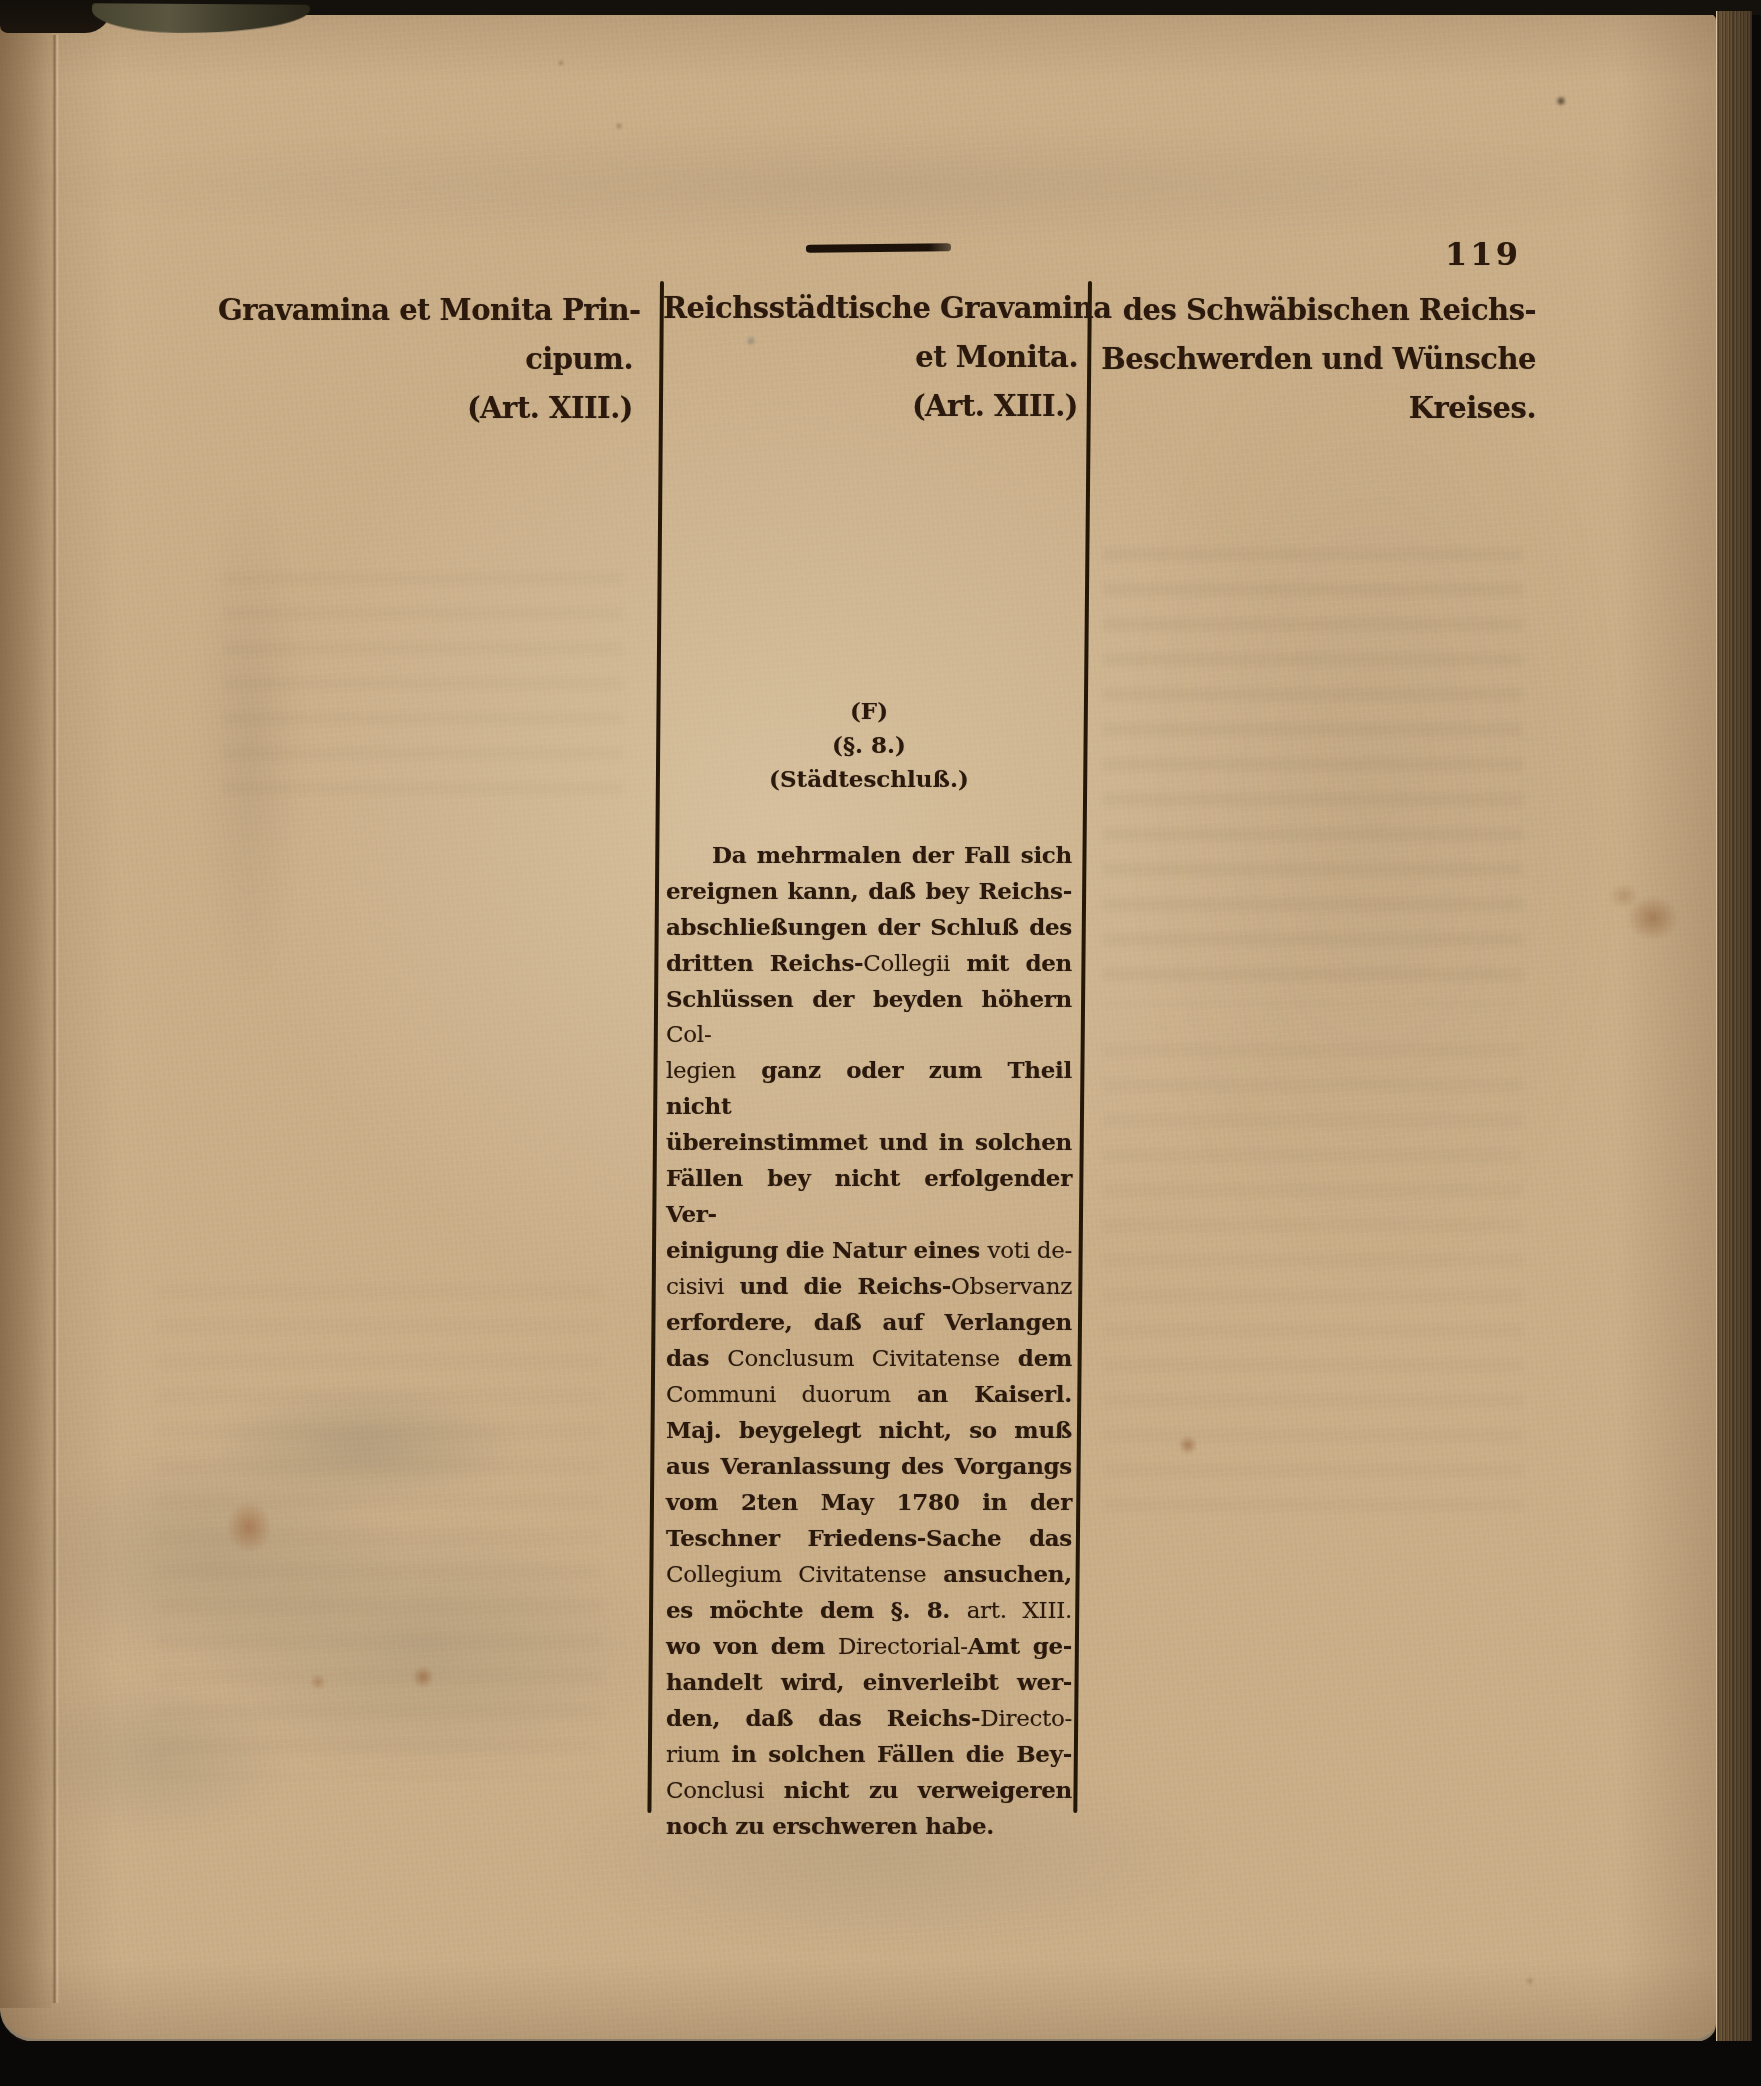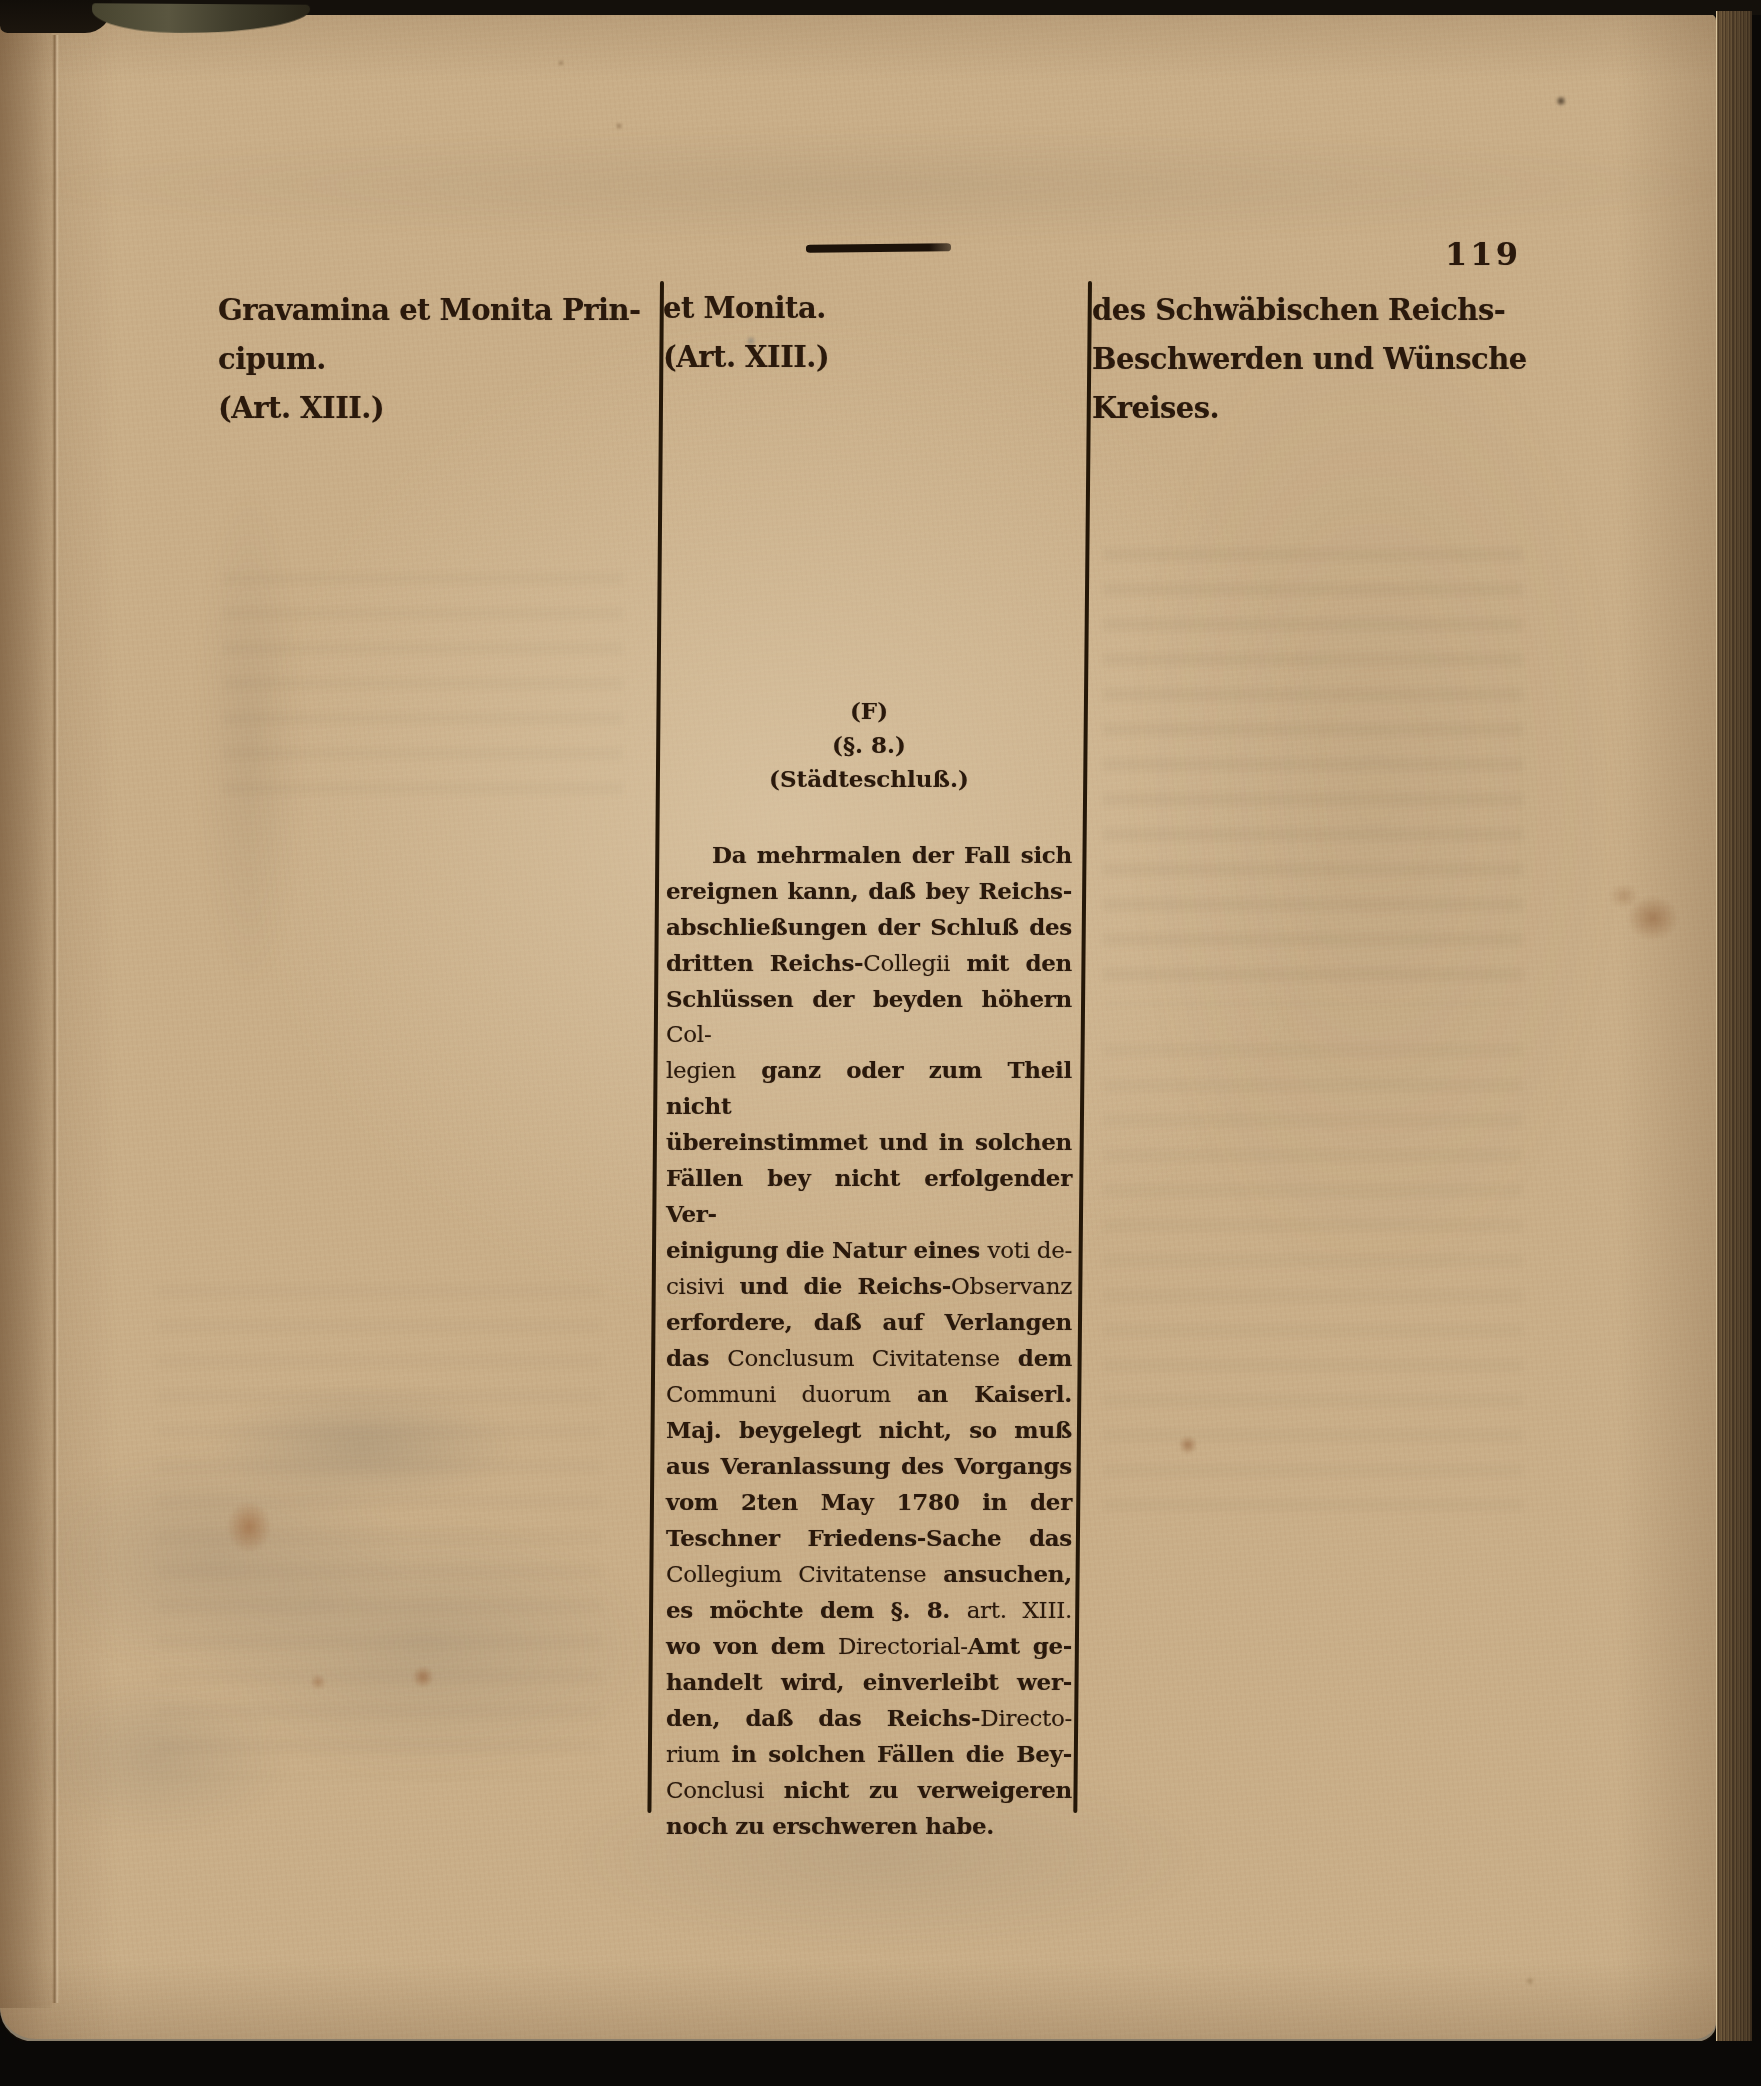--- a/index.html
+++ b/index.html
@@ -67,21 +67,21 @@
   .bottom-strip{position:absolute;left:0;bottom:0;right:0;height:27px;background:#0b0907;}
   
   .ink{color:#2a190c;text-shadow:0 0 1px rgba(42,25,12,0.35);}
   .hrule{position:absolute;left:806px;top:244px;width:145px;height:7.8px;
     background:linear-gradient(90deg,#1c1209 0 85%, rgba(28,18,9,0.6));border-radius:4.2px/3.1px;transform:rotate(-0.6deg);}
   .vrule{position:absolute;top:281px;height:1532px;background:#241708;border-radius:2.1px;transform-origin:top center;}
   .vrule.v1{left:660px;width:3.6px;transform:rotate(0.47deg);}
   .vrule.v2{left:1088px;width:4.2px;transform:rotate(0.55deg);}
   .page-number{position:absolute;left:1444px;top:235px;width:78px;text-align:center;
     font-size:32px;font-weight:700;letter-spacing:3.1px;}
-  .col-header{position:absolute;text-align:left;font-size:29px;line-height:49px;font-weight:700;letter-spacing:-0.5px;}
+  .col-header{position:absolute;text-align:right;font-size:29px;line-height:49px;font-weight:700;letter-spacing:-0.5px;}
   .col-header .hline{white-space:nowrap;}
   .col-header.c1{left:218px;top:286px;width:415px;}
   .col-header.c2{left:663px;top:284px;width:415px;}
   .col-header.c3{left:1092px;top:286px;width:444px;}
   .fraktur{font-weight:700;}
   .antiqua{font-weight:400;}
   .col-header .antiqua{font-weight:700;}
   .body-col{position:absolute;left:666px;top:694px;width:406px;font-size:23px;line-height:35px;}
   .sline{text-align:center;white-space:nowrap;line-height:34px;font-size:23px;}
   .jline{text-align:justify;text-align-last:justify;letter-spacing:-0.3px;}
@@ -108,20 +108,21 @@
   <div class="vrule v2"></div>
 
   <div class="page-number ink">119</div>
 
   <div class="col-header c1 ink">
       <div class="hline"><span class="antiqua">Gravamina et Monita Prin-</span></div>
       <div class="hline"><span class="antiqua">cipum.</span></div>
       <div class="hline"><span class="antiqua">(Art. XIII.)</span></div>
     </div>
   <div class="col-header c2 ink">
+      <div class="hline"><span class="fraktur">Reichsstädtische </span><span class="antiqua">Gravamina</span></div>
       <div class="hline"><span class="antiqua">et Monita.</span></div>
       <div class="hline"><span class="antiqua">(Art. XIII.)</span></div>
     </div>
   <div class="col-header c3 ink">
       <div class="hline"><span class="fraktur">des Schwäbischen Reichs-</span></div>
       <div class="hline"><span class="fraktur">Beschwerden und Wünsche</span></div>
       <div class="hline"><span class="fraktur">Kreises.</span></div>
     </div>
 
   <div class="body-col ink">

